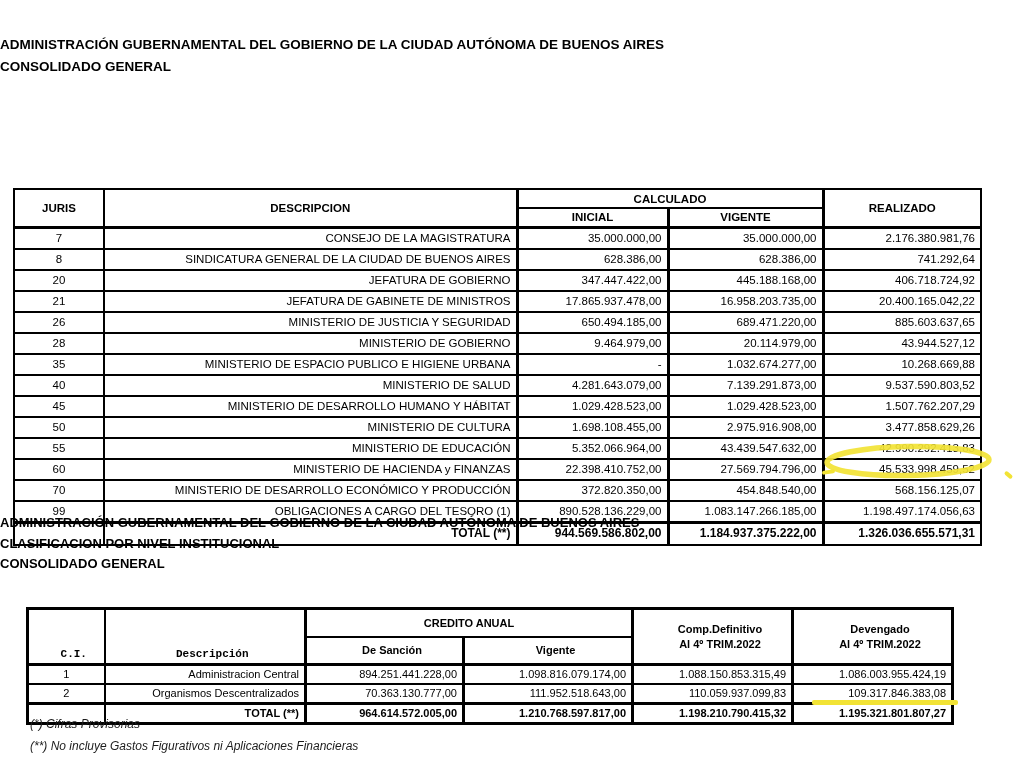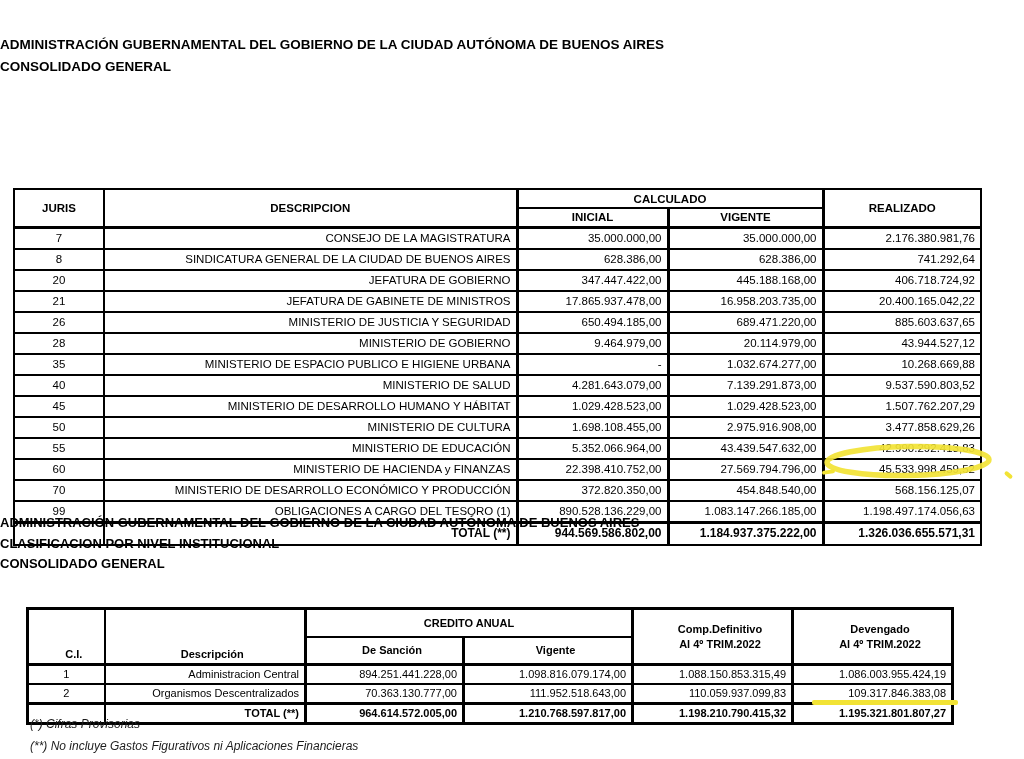--- a/index.html
+++ b/index.html
@@ -22,21 +22,21 @@
   #table1 tbody td { height:19px; line-height:19px; }
   #table1 .total-row td { border-top:3px solid #000; font-weight:bold; height:23px; font-size:12px; }
   #table1 .hdr-b { border-bottom:3px solid #000; }
 
   #table2 { left:26px; top:607px; width:925px; border:3px solid #000; font-size:11px; }
   #table2 thead th { height:28px; font-size:11px; }
   #table2 tbody td { height:17px; line-height:17px; }
   #table2 .total-row td { border-top:3px solid #000; font-weight:bold; height:20px; }
   #table2 .hdr-b { border-bottom:3px solid #000;padding-left:20px; }
   .two-line { white-space:normal; line-height:1.3; vertical-align:middle; }
-  .v-bottom { vertical-align:bottom; padding-bottom:3px; }
+  .v-bottom { vertical-align:bottom; padding-bottom:3px;font-family:Liberation Mono, monospace; }
 
   .c { text-align:center; }
   .l { text-align:right; }
   .r { text-align:right; }
   .sep { border-left-width:3px; }
 
   .footnote { position:absolute; left:30px; font-size:12px; font-style:italic; color:#1c1c1c; }
   #footnote1 { top:717px; }
   #footnote2 { top:739px; }
 

